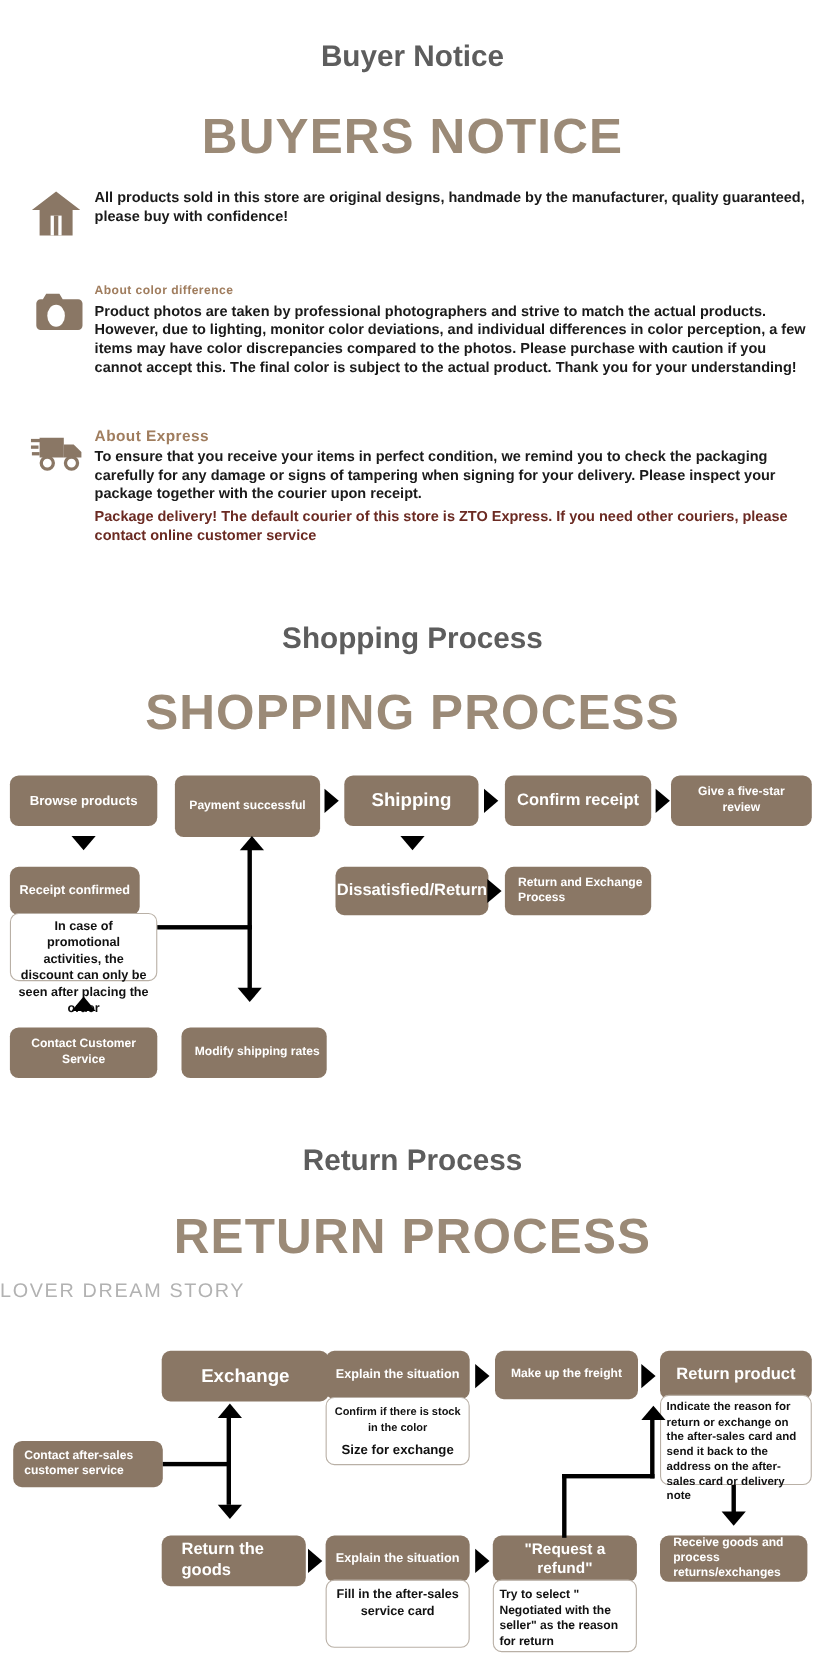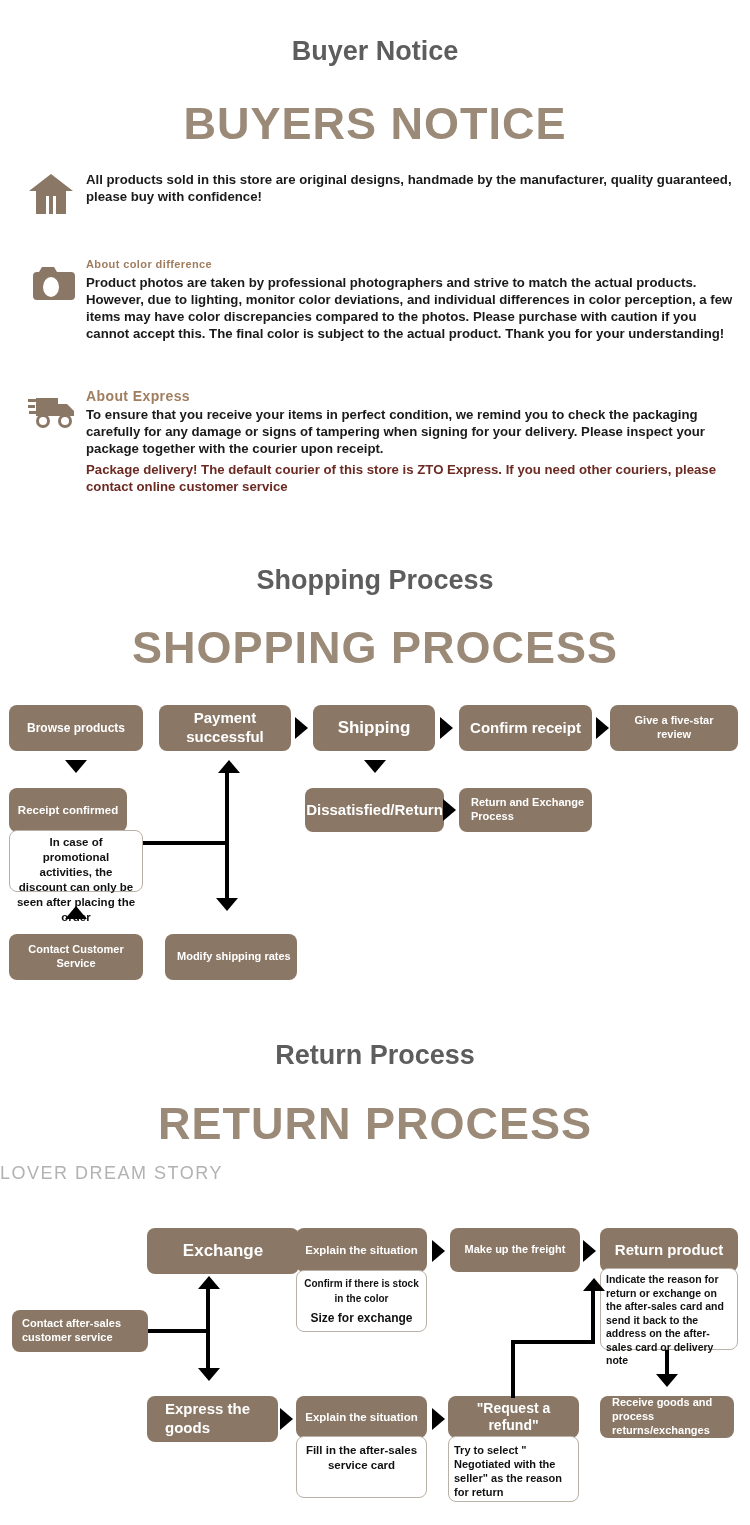--- a/index.html
+++ b/index.html
@@ -156,21 +156,21 @@
 </div>
 
 <div style="position:absolute;left:0;top:565px;width:750px;">
   <div class="sec-title-sm">Shopping Process</div>
 </div>
 <div style="position:absolute;left:0;top:622px;width:750px;">
   <div class="sec-title-lg">SHOPPING PROCESS</div>
 </div>
 
 <div class="fbox" style="left:9px;top:705px;width:134px;height:46px;font-size:12px;">Browse products</div>
-<div class="fbox" style="left:159px;top:705px;width:132px;height:46px;font-size:15px;">Payment successful</div>
+<div class="fbox" style="left:159px;top:705px;width:132px;height:56px;font-size:11px;">Payment successful</div>
 <div class="arrow-r" style="left:295px;top:717px;"></div>
 <div class="fbox" style="left:313px;top:705px;width:122px;height:46px;font-size:17px;">Shipping</div>
 <div class="arrow-r" style="left:440px;top:717px;"></div>
 <div class="fbox" style="left:459px;top:705px;width:133px;height:46px;font-size:15px;">Confirm receipt</div>
 <div class="arrow-r" style="left:596px;top:717px;"></div>
 <div class="fbox" style="left:610px;top:705px;width:128px;height:46px;font-size:11px;">Give a five-star review</div>
 
 <div class="arrow-d" style="left:65px;top:760px;"></div>
 <div class="arrow-d" style="left:364px;top:760px;"></div>
 <div class="arrow-u" style="left:218px;top:760px;"></div>
@@ -208,21 +208,21 @@
   <div style="font-size:12px;margin-top:5px;">Size for exchange</div>
 </div>
 <div class="arrow-r" style="left:432px;top:1240px;"></div>
 <div class="fbox" style="left:450px;top:1228px;width:130px;height:44px;font-size:11px;">Make up the freight</div>
 <div class="arrow-r" style="left:583px;top:1240px;"></div>
 <div class="fbox" style="left:600px;top:1228px;width:138px;height:44px;font-size:15px;">Return product</div>
 <div class="note left" style="left:600px;top:1268px;width:138px;height:82px;font-size:10.5px;line-height:13.5px;padding:4px 5px;">Indicate the reason for return or exchange on the after-sales card and send it back to the address on the after-sales card or delivery note</div>
 
 <div class="fbox" style="left:12px;top:1310px;width:136px;height:42px;font-size:11px;justify-content:flex-start;text-align:left;padding-left:10px;">Contact after-sales customer service</div>
 
-<div class="fbox" style="left:147px;top:1396px;width:131px;height:46px;font-size:15px;justify-content:flex-start;text-align:left;padding-left:18px;">Express the goods</div>
+<div class="fbox" style="left:147px;top:1396px;width:131px;height:46px;font-size:15px;justify-content:flex-start;text-align:left;padding-left:18px;">Return the goods</div>
 <div class="arrow-r" style="left:280px;top:1408px;"></div>
 <div class="fbox" style="left:296px;top:1396px;width:131px;height:42px;font-size:11.5px;">Explain the situation</div>
 <div class="note" style="left:296px;top:1436px;width:131px;height:62px;font-size:11.5px;">Fill in the after-sales service card</div>
 <div class="arrow-r" style="left:432px;top:1408px;"></div>
 <div class="fbox" style="left:448px;top:1396px;width:131px;height:42px;font-size:14px;">"Request a refund"</div>
 <div class="note left" style="left:448px;top:1436px;width:131px;height:66px;font-size:11px;line-height:14px;">Try to select " Negotiated with the seller" as the reason for return</div>
 <div class="fbox" style="left:600px;top:1396px;width:134px;height:42px;font-size:11px;justify-content:flex-start;text-align:left;padding-left:12px;">Receive goods and process returns/exchanges</div>
 
 <div class="line" style="left:148px;top:1329px;width:62px;height:4px;"></div>
 <div class="line" style="left:206px;top:1288px;width:4px;height:80px;"></div>

